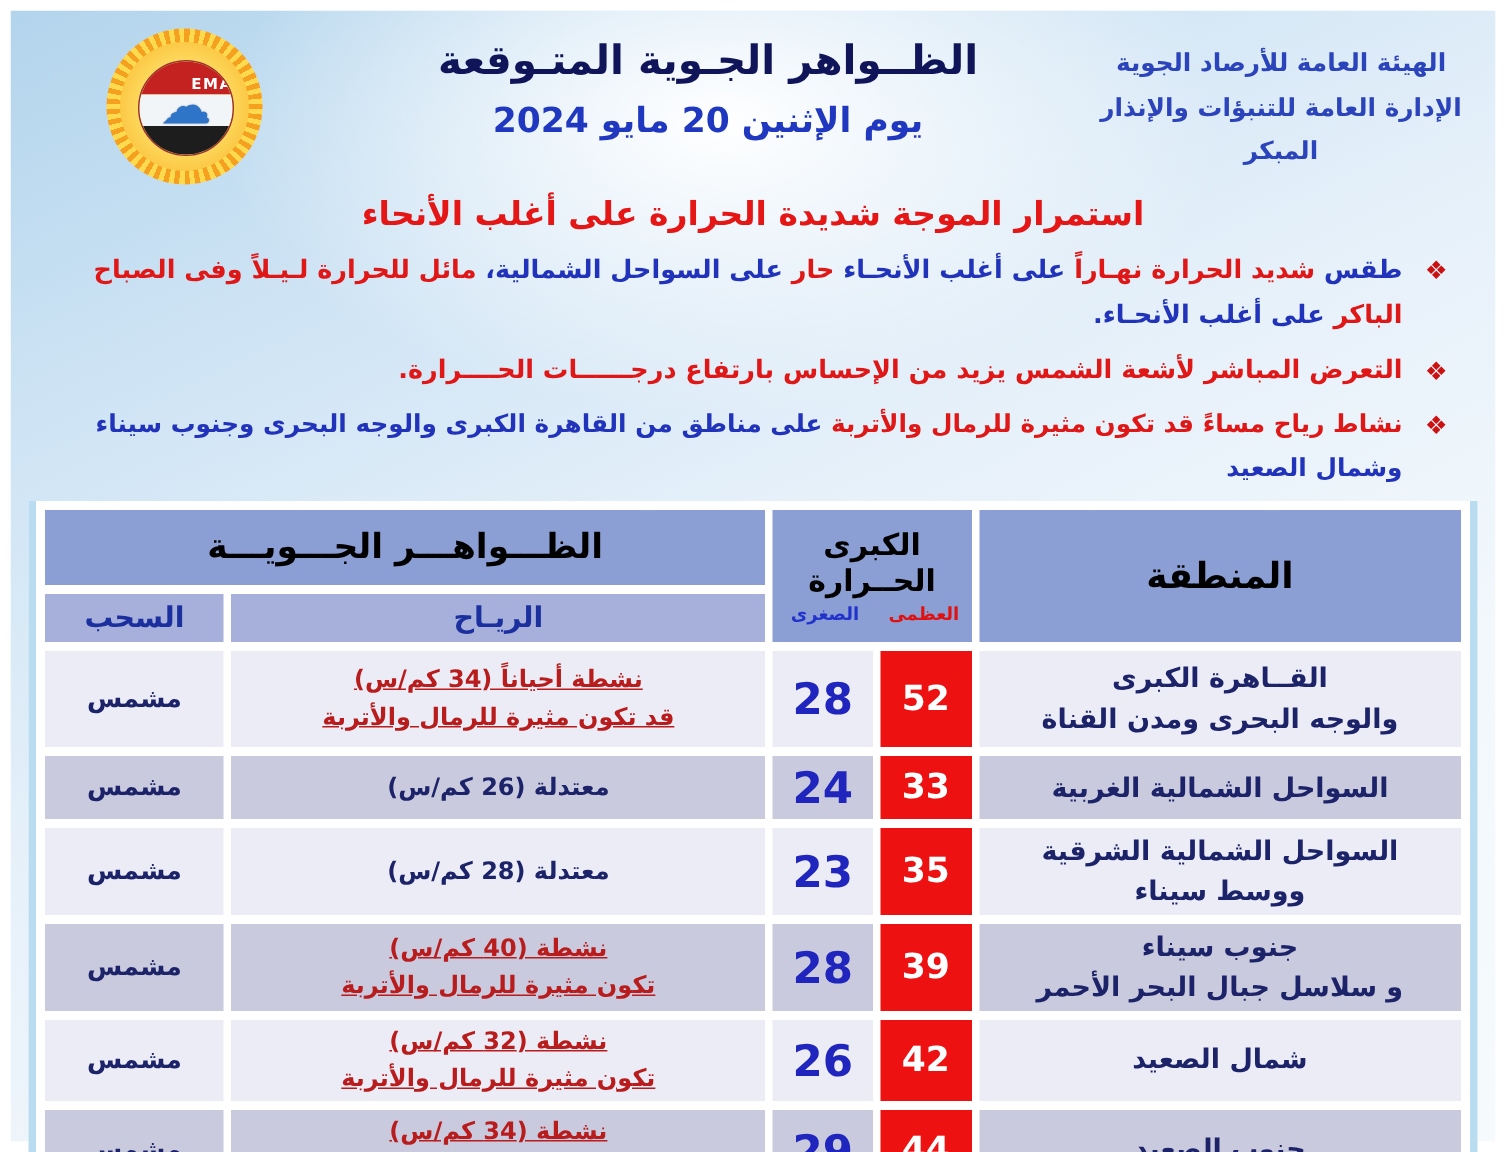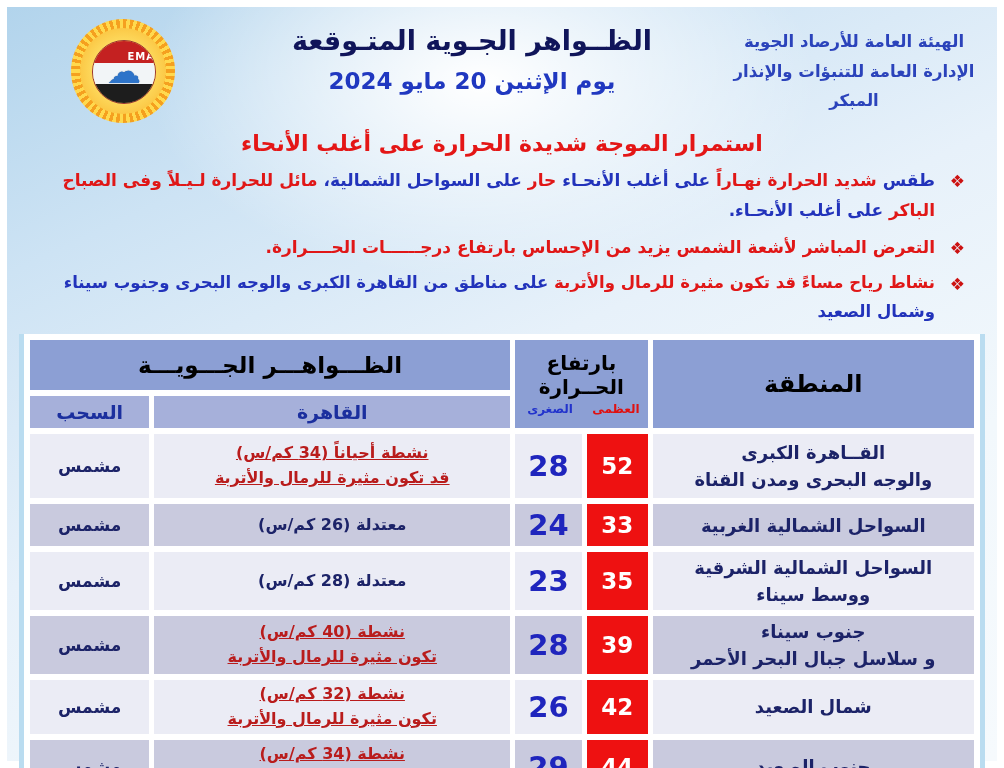--- a/index.html
+++ b/index.html
@@ -116,31 +116,31 @@
         <col class="c-region">
           <col class="c-max">
           <col class="c-min">
           <col class="c-wind">
           <col class="c-clouds">
       </colgroup>
       <thead>
         <tr>
           <th class="hcell region-h" rowspan="2">المنطقة</th>
           <th class="hcell temp-h" rowspan="2" colspan="2">
-            <div>بارتفاع</div>
+            <div>الكبرى</div>
             <div>الحــرارة</div>
             <div class="minmax">
               <span class="maxlab">العظمى</span>
               <span class="minlab">الصغرى</span>
             </div>
           </th>
           <th class="hcell phen-h" colspan="2">الظـــواهـــر الجـــويـــة</th>
         </tr>
         <tr>
-          <th class="sub-h">القاهرة</th>
+          <th class="sub-h">الريـاح</th>
           <th class="sub-h">السحب</th>
         </tr>
       </thead>
       <tbody>
         <tr class="light r1">
           <td class="region-td">
             <span class="ln">القــاهرة الكبرى</span>
             <span class="ln">والوجه البحرى ومدن القناة</span>
           </td>
           <td class="max-td">52</td>

